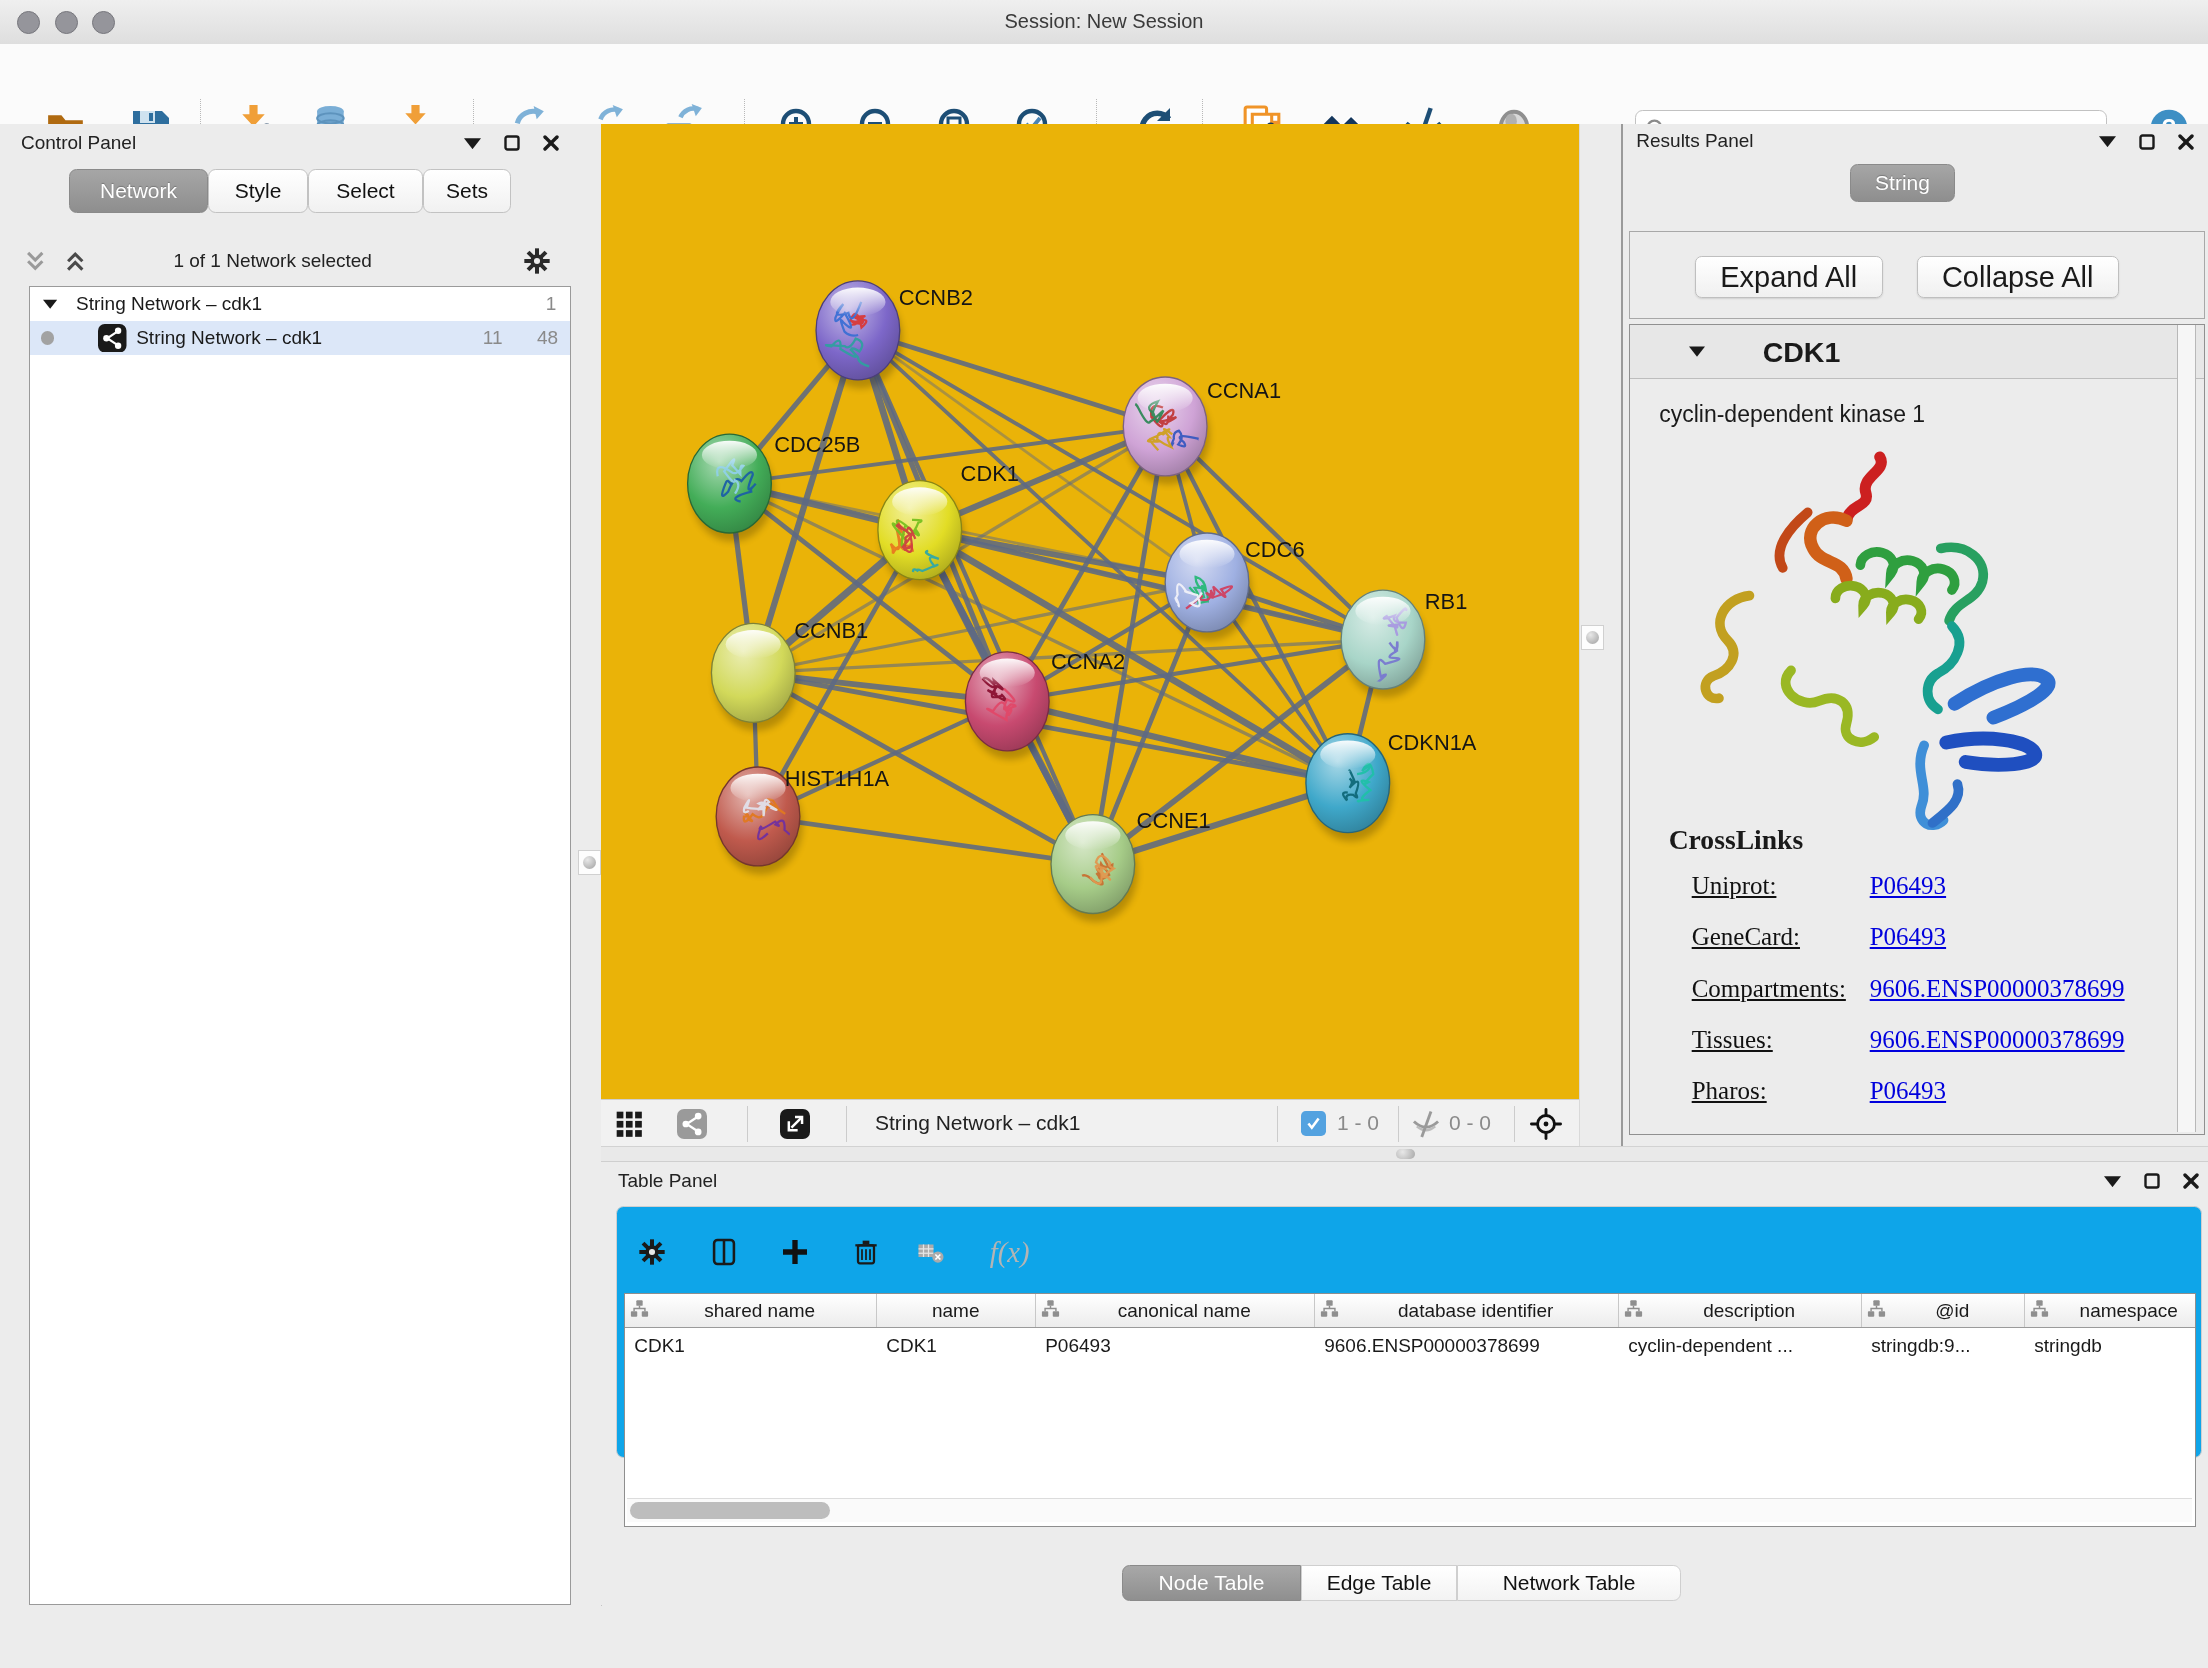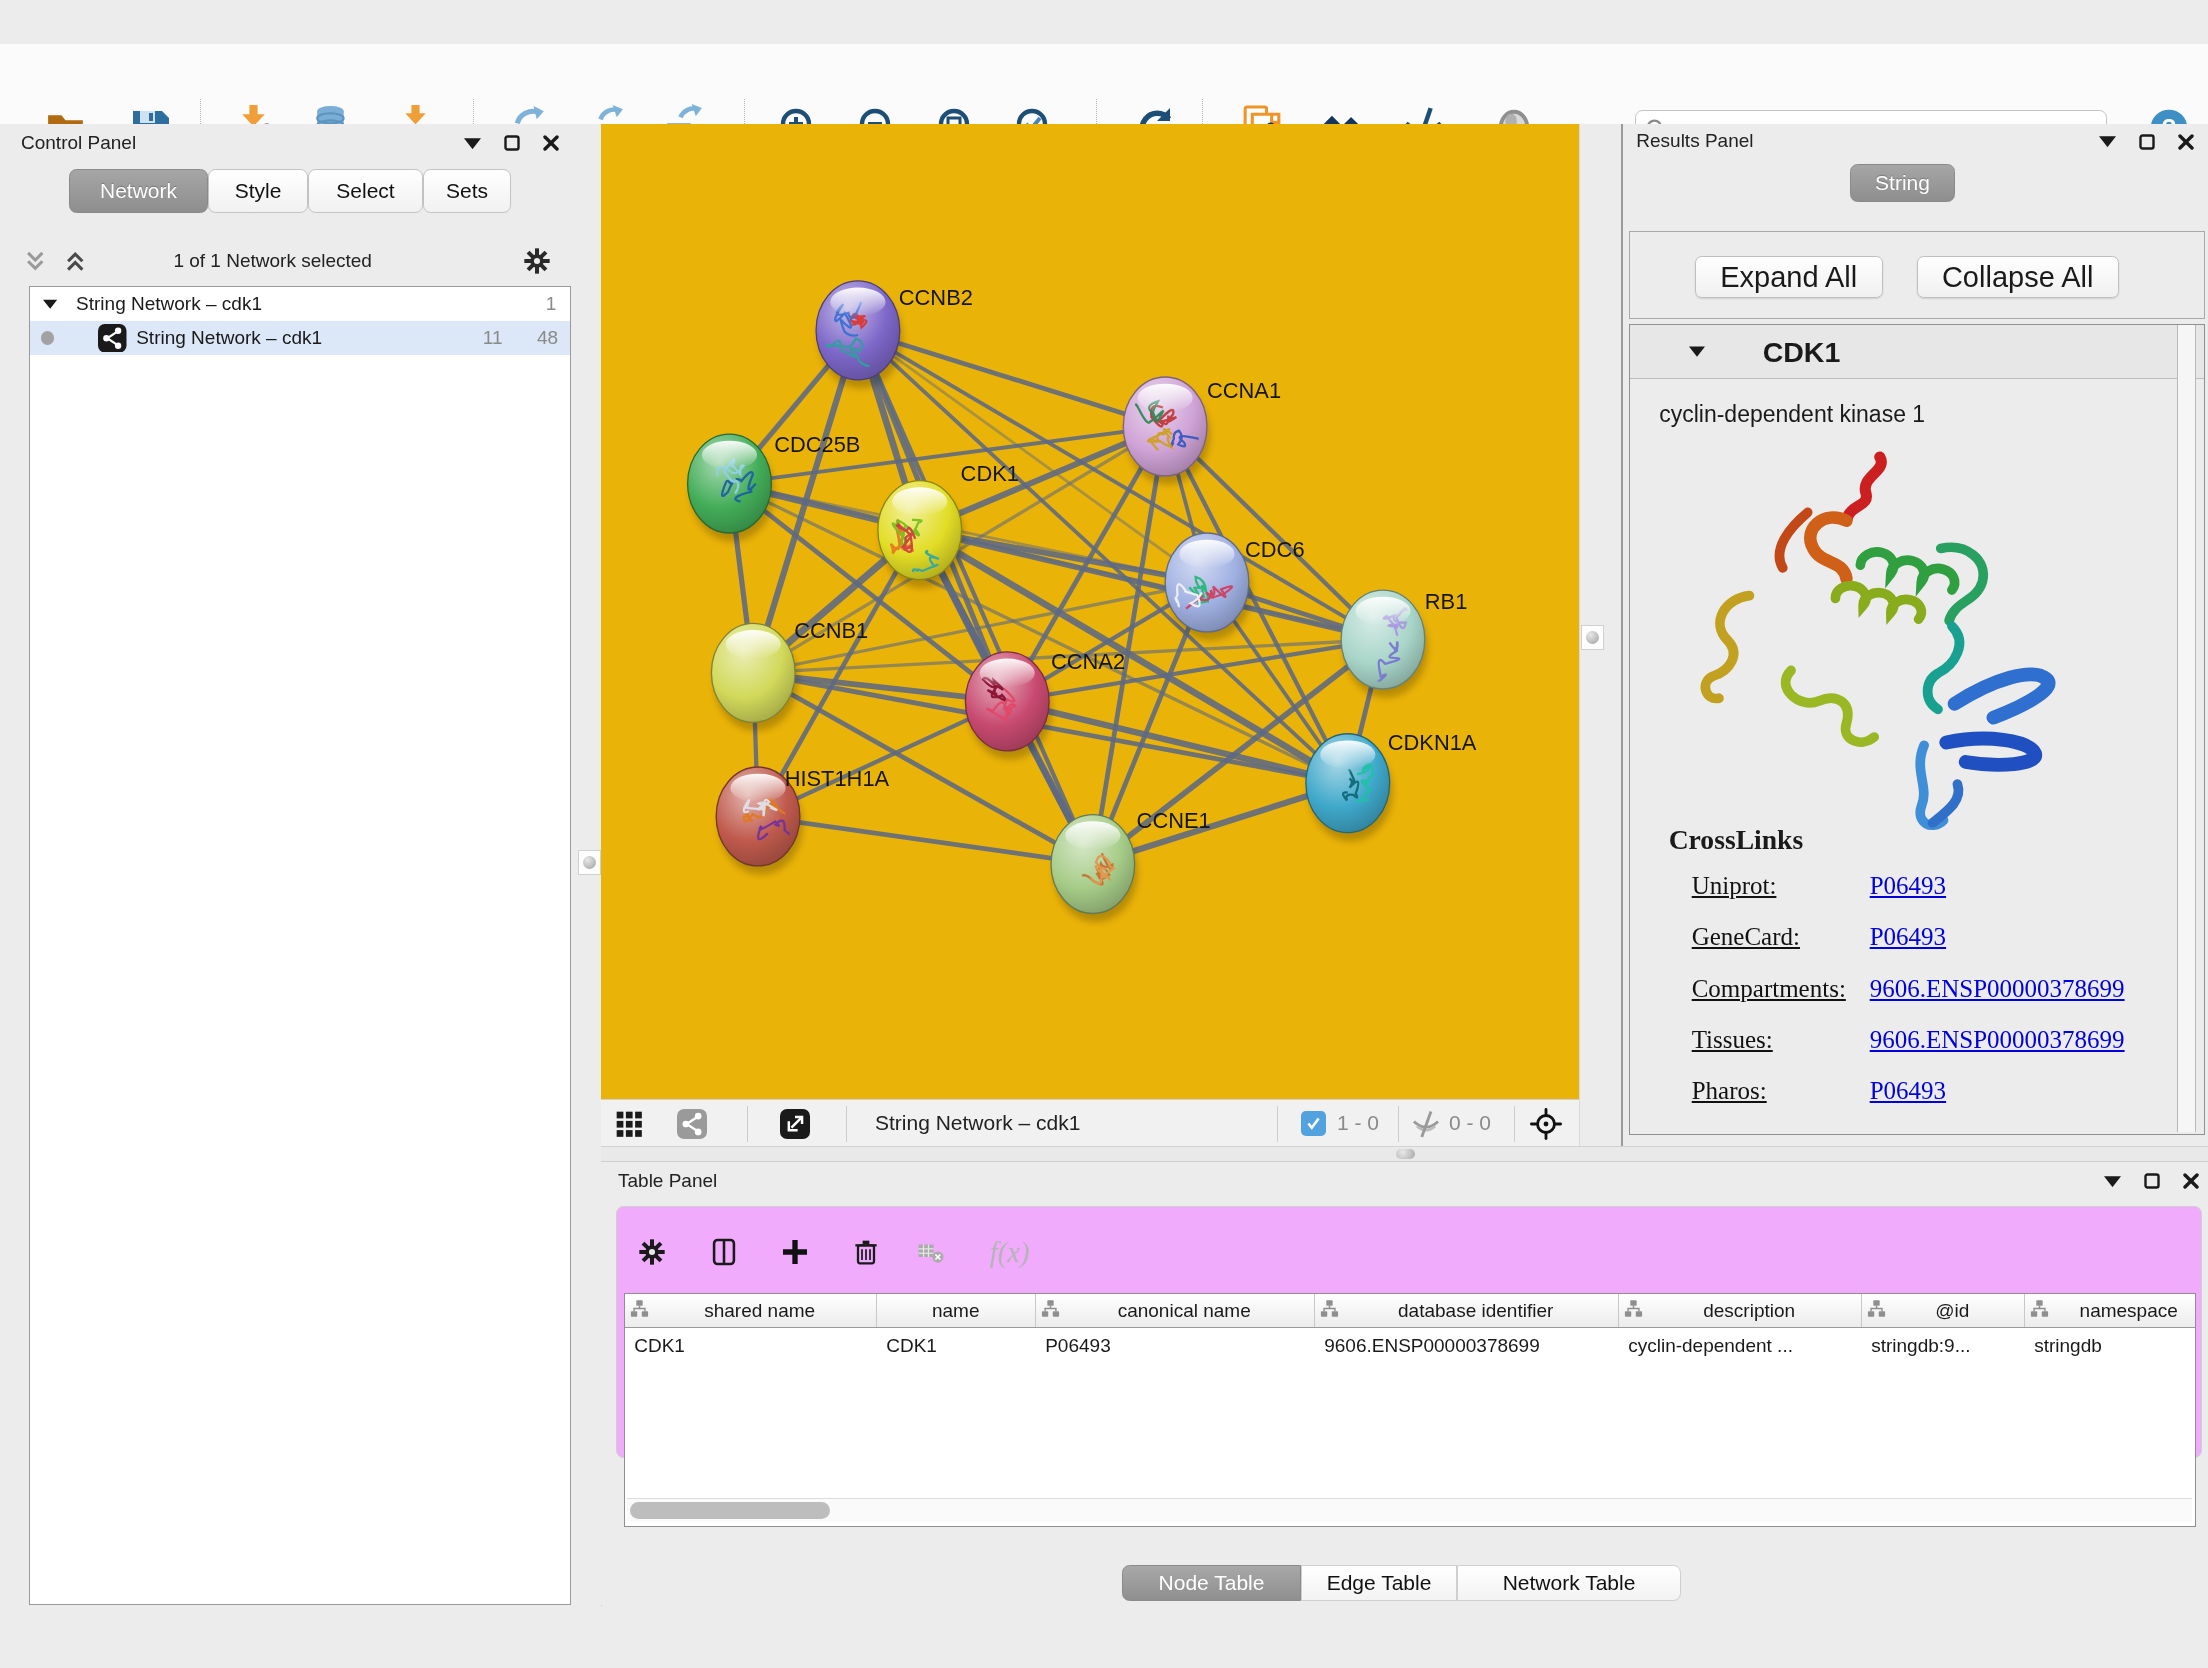--- a/index.html
+++ b/index.html
@@ -76,21 +76,21 @@
   #rp-desc{position:absolute;left:29.5px;top:76px;font-size:23px;}
   #rp-scroll{position:absolute;right:7.6px;top:0px;width:17px;height:807px;background:#f6f6f6;
     border-left:1px solid #b8b8b8;border-right:1px solid #b8b8b8;}
   .xl-heading{font-family:"Liberation Serif",serif;font-weight:bold;font-size:27.6px;}
   .xl-row{position:absolute;font-family:"Liberation Serif",serif;font-size:25px;}
   .xl-label{position:absolute;left:0;top:0;color:#111;text-decoration:underline;}
   .xl-value{position:absolute;left:178px;top:0;color:#0000dd;text-decoration:underline;}
 
   
   #table-panel{left:601px;top:1162px;width:1607px;height:443px;background:#ececec;}
-  #tp-box{position:absolute;left:15px;top:44px;width:1586px;height:252px;background:#f0abfc;
+  #tp-box{position:absolute;left:15px;top:44px;width:1586px;height:252px;background:#0ea5e9;
     border:1px solid #cfcfcf;border-radius:7.6px;box-sizing:border-box;}
   .tp-tool{position:absolute;top:21px;width:48px;height:48px;display:flex;align-items:center;
     justify-content:center;}
   #tp-table{position:absolute;left:6.7px;top:86px;width:1572px;height:234px;background:#fff;
     border:1.9px solid #8e8e8e;box-sizing:border-box;overflow:hidden;}
   #tp-header{display:flex;height:34px;background:linear-gradient(#ffffff,#ececec);
     border-bottom:1.9px solid #9a9a9a;box-sizing:border-box;}
   .th{display:flex;align-items:center;box-sizing:border-box;border-right:1px solid #c8c8c8;
     font-size:19px;padding:0 5.7px;gap:0;flex:0 0 auto;}
   .th .lbl{flex:1;text-align:center;white-space:nowrap;overflow:hidden;}
@@ -114,20 +114,26 @@
   #memory-btn{position:absolute;left:2059px;top:13.3px;width:129px;height:42px;background:#fdfdfd;
     border:1.9px solid #c0c0c0;display:flex;align-items:center;justify-content:center;gap:9.5px;
     font-size:19px;}
   #memory-dot{width:16px;height:16px;border-radius:50%;}
 </style>
 </head>
 <body>
 
 <div id="app">
 
+  <div class="abs" id="titlebar">
+    <span class="traffic" style="left:17px"></span>
+    <span class="traffic" style="left:55px"></span>
+    <span class="traffic" style="left:92px"></span>
+    <div id="win-title">Session: New Session</div>
+  </div>
 
   <div class="abs" id="toolbar">
     <div class="tbtn" style="left:36px">
       <svg width="49" height="49" viewBox="0 0 48 48">
           <path d="M6 12h13l4 5h17v6H6z" fill="#b06a10"></path>
           <path d="M4 41l7-16h37l-8 16z" fill="#f0a040"></path>
         </svg>
     </div>
     <div class="tbtn" style="left:119px">
       <svg width="48" height="48" viewBox="0 0 48 48">

